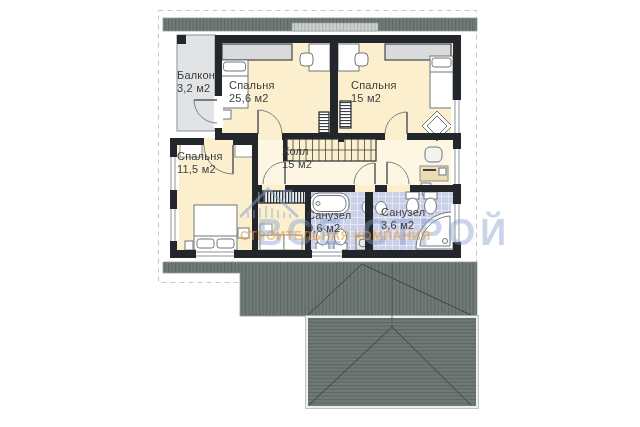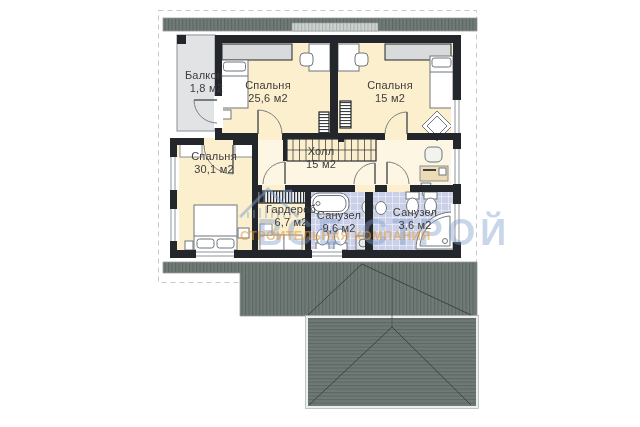--- a/index.html
+++ b/index.html
@@ -3,23 +3,23 @@
 <meta charset="utf-8">
 <style>
   html,body{margin:0;padding:0;background:#fff;}
   .stage{
     position:relative;width:640px;height:427px;background:#fff;overflow:hidden;
     font-family:"Liberation Sans",sans-serif;
   }
   .stage svg{position:absolute;left:0;top:0;}
   .label{
     position:absolute;font-size:11px;line-height:13px;color:#3c3c3c;
-    text-align:center;letter-spacing:.2px;white-space:nowrap;
+    text-align:left;letter-spacing:.2px;white-space:nowrap;
   }
-  .label.left{text-align:right;}
+  .label.left{text-align:left;}
   .wm-brand{
     position:absolute;left:237px;top:212px;
     font-size:36px;font-weight:bold;letter-spacing:5px;
     color:rgba(126,158,206,.42);white-space:nowrap;margin-left:20px;
   }
   .wm-tagline{
     position:absolute;left:240px;top:229px;
     font-size:12.5px;font-weight:bold;letter-spacing:.5px;
     color:rgba(224,153,60,.58);white-space:nowrap;
   }
@@ -271,42 +271,38 @@
     <path d="M284,199 V191 H291 V203" stroke="#7e9ece" stroke-width="2.5" fill="none"></path>
     <path d="M248,212 V218 M254,210 V218 M260,208 V218 M266,206 V218 M272,208 V218 M278,210 V218 M284,212 V218 M290,214 V218" stroke="#7e9ece" stroke-width="1.5" fill="none"></path>
   </g>
 </svg>
 
 <div class="wm-brand">ВСЕ СТРОЙ</div>
 <div class="wm-tagline">СТРОИТЕЛЬНАЯ КОМПАНИЯ</div>
 
 <div class="label left" style="left:177px;top:69px;width:46px">
   <div>Балкон</div>
-  <div>1,8 м2</div>
+  <div>3,2 м2</div>
 </div>
 <div class="label" style="left:229px;top:79px;width:78px">
   <div>Спальня</div>
   <div>25,6 м2</div>
 </div>
 <div class="label" style="left:351px;top:79px;width:78px">
   <div>Спальня</div>
   <div>15 м2</div>
 </div>
 <div class="label" style="left:177px;top:150px;width:74px">
   <div>Спальня</div>
-  <div>30,1 м2</div>
+  <div>11,5 м2</div>
 </div>
 <div class="label" style="left:282px;top:145px;width:78px">
   <div>Холл</div>
   <div>15 м2</div>
 </div>
-<div class="label" style="left:251px;top:203px;width:80px">
-  <div>Гардероб</div>
-  <div>6,7 м2</div>
-</div>
 <div class="label" style="left:307px;top:209px;width:64px">
   <div>Санузел</div>
   <div>9,6 м2</div>
 </div>
 <div class="label" style="left:381px;top:206px;width:68px">
   <div>Санузел</div>
   <div>3,6 м2</div>
 </div>
 
 </div>

